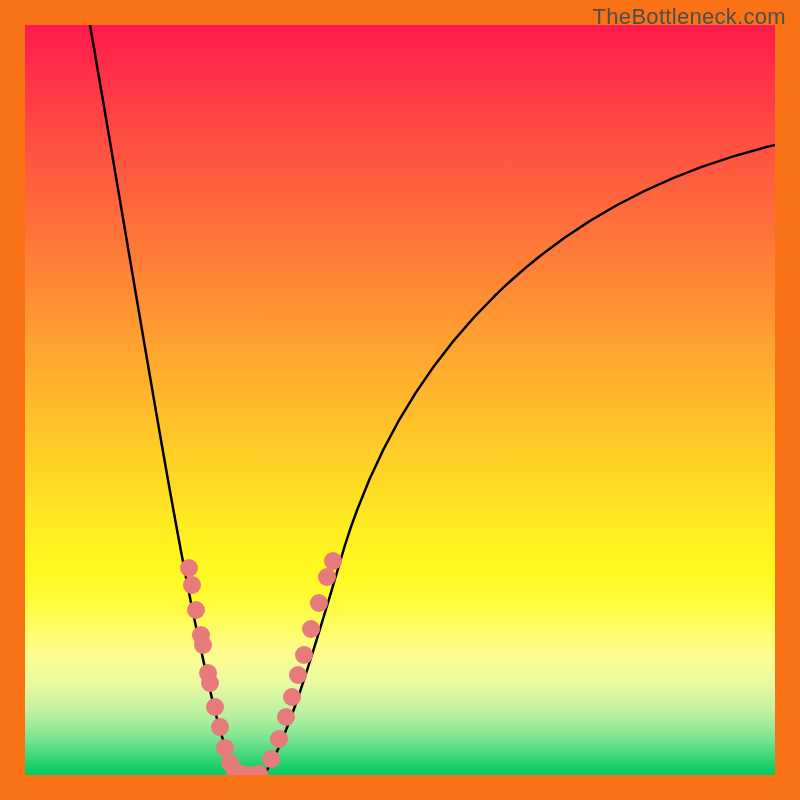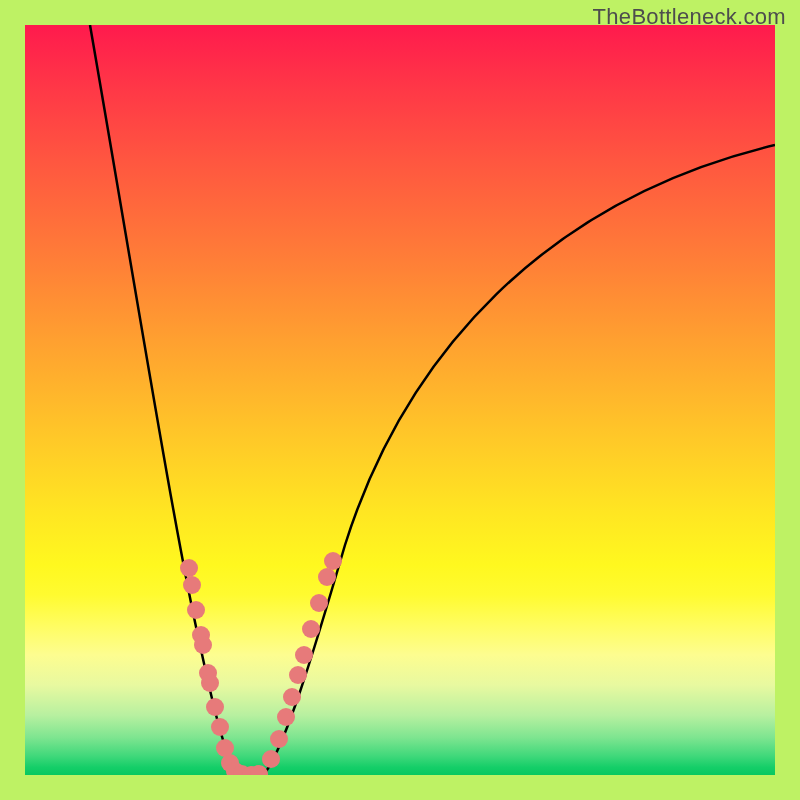--- a/index.html
+++ b/index.html
@@ -10,21 +10,21 @@
     overflow: hidden;
     background: #000;
     font-family: Arial, Helvetica, sans-serif;
   }
   .frame {
     position: absolute;
     left: 0;
     top: 0;
     width: 800px;
     height: 800px;
-    background: #bef264;
+    background: #f97316;
   }
   .plot-area {
     position: absolute;
     left: 25px;
     top: 25px;
     width: 750px;
     height: 750px;
     overflow: hidden;
   }
   .gradient-bg {

